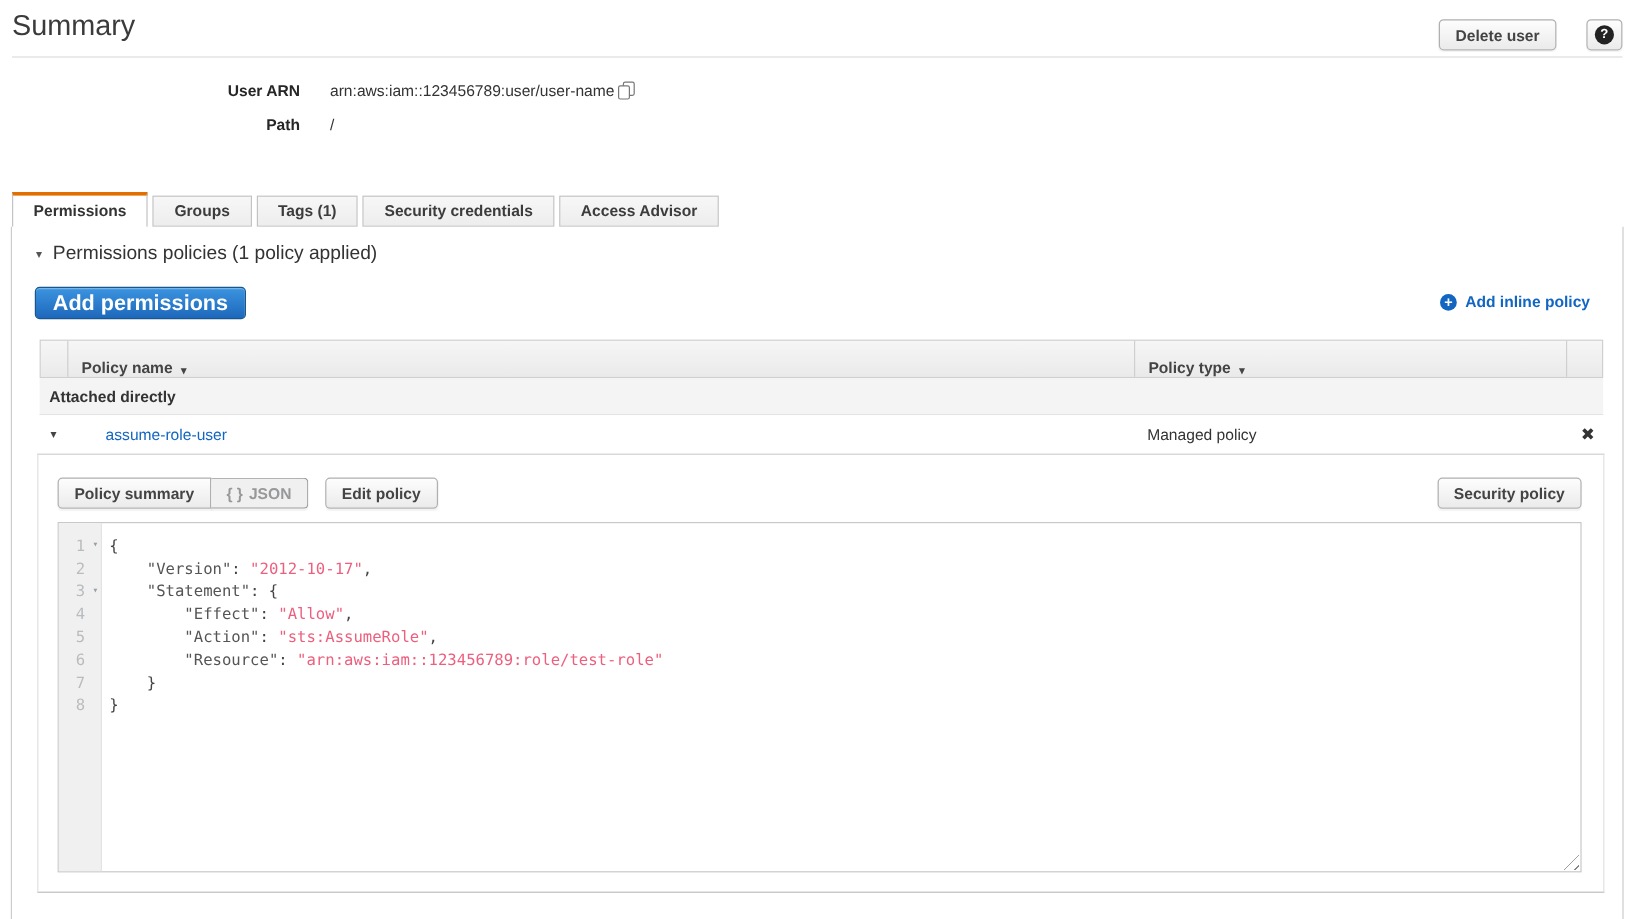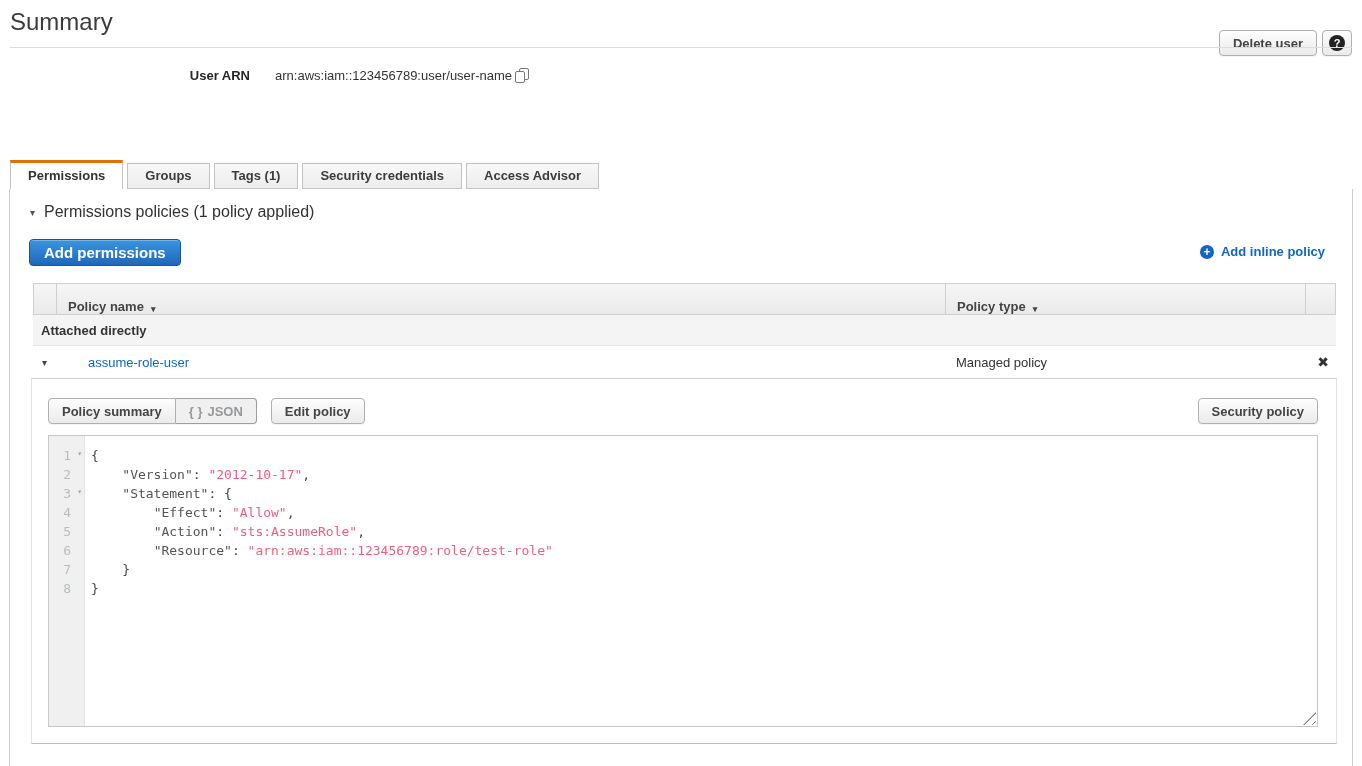--- a/index.html
+++ b/index.html
@@ -3,21 +3,21 @@
 <meta charset="utf-8">
 <title>Summary</title>
 <style>
   * { margin:0; padding:0; box-sizing:border-box; }
   html,body { background:#fff; }
   body { font-family:"Liberation Sans", sans-serif; color:#333; }
   #root { position:relative; width:1362px; height:766px; background:#fff; overflow:hidden;padding-left:36px; }
 
   
   #page-title { position:absolute; left:10px; top:8px; font-size:24px; font-weight:400; color:#3b3b3b; }
-  #hdr-btns { position:absolute; top:30px; right:10px; display:flex; gap:5px; }
+  #hdr-btns { position:absolute; top:16px; right:10px; display:flex; gap:25px; }
   .btn { display:inline-flex; align-items:center; justify-content:center;
          height:26px; padding:0 13px; font-size:13px; font-weight:bold; color:#444;
          background:linear-gradient(#fdfdfd,#ebebeb); border:1px solid #b0b0b0; border-radius:4px;
          box-shadow:0 1px 1px rgba(0,0,0,.05); cursor:pointer; font-family:inherit; }
   #help-btn { width:30px; padding:0; }
   .help-circle { display:inline-flex; align-items:center; justify-content:center;
                  width:16px; height:16px; border-radius:50%; background:#222; color:#fff;
                  font-size:11px; font-weight:bold; }
   #hdr-divider { position:absolute; left:10px; top:47px; width:1342px; height:1px; background:#ddd; }
 
@@ -41,21 +41,21 @@
   
   #panel { position:absolute; left:9px; top:189px; width:1344px; height:577px;
            border-left:1px solid #ccc; border-right:1px solid #ccc; background:#fff; }
 
   
   #section-hdr { position:absolute; left:30px; top:203px; font-size:16px; color:#333; display:flex; align-items:center; cursor:pointer; }
   #section-hdr .tri { font-size:10px; color:#555; margin-right:9px; }
 
   
   #add-permissions { position:absolute; left:29px; top:239px; height:27px; padding:0 14px;
-        display:inline-flex; align-items:center; font-size:15px; font-weight:bold; color:#fff;
+        display:inline-flex; align-items:center; font-size:18px; font-weight:bold; color:#fff;
         background:linear-gradient(#3b94e0,#1e68bb); border:1px solid #17568f; border-radius:4px;
         box-shadow:inset 0 1px 0 rgba(255,255,255,.3); cursor:pointer; font-family:inherit; }
   #add-inline { position:absolute; right:37px; top:244px; display:flex; align-items:center; gap:7px;
         font-size:13px; font-weight:bold; color:#1266c2; text-decoration:none; cursor:pointer; }
   .plus-circle { display:inline-flex; align-items:center; justify-content:center; width:14px; height:14px;
         border-radius:50%; background:#1266c2; color:#fff; font-size:12px; font-weight:bold; line-height:1; }
 
   
   #ptable { position:absolute; left:33px; top:283px; width:1303px; font-size:13px; }
   #thead { display:flex; height:32px; background:linear-gradient(#f6f6f6,#eaeaea);
@@ -119,20 +119,24 @@
   <div id="hdr-divider"></div>
 
   <div class="info-row" id="info-0">
     <span class="info-label">User ARN</span>
     <span class="info-value">arn:aws:iam::123456789:user/user-name</span>
     <span class="copy-icon">
         <span class="back"></span>
         <span class="front"></span>
       </span>
   </div>
+  <div class="info-row" id="info-1">
+    <span class="info-label">Path</span>
+    <span class="info-value">/</span>
+  </div>
 
   <div id="tabs">
     <div class="tab active">Permissions</div>
     <div class="tab">Groups</div>
     <div class="tab">Tags (1)</div>
     <div class="tab">Security credentials</div>
     <div class="tab">Access Advisor</div>
   </div>
 
   <div id="panel"></div>

